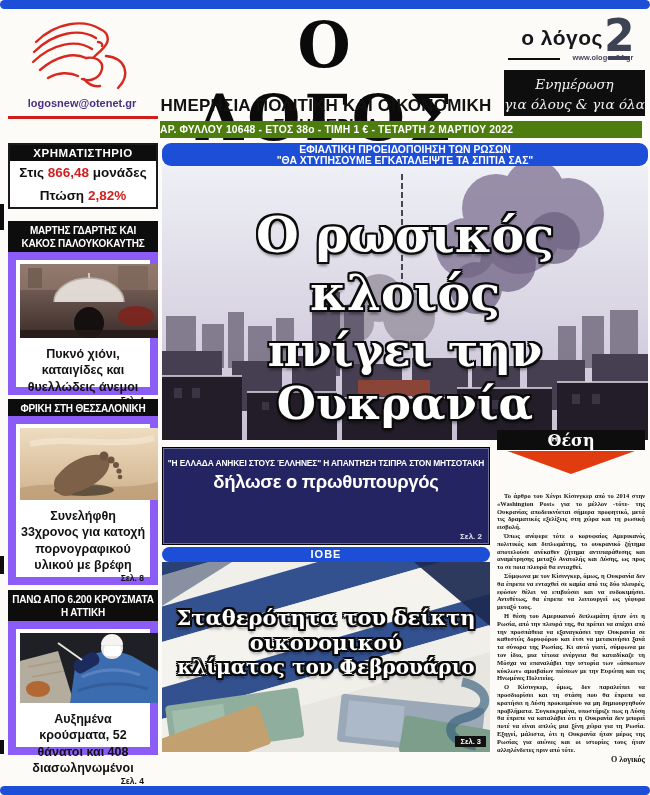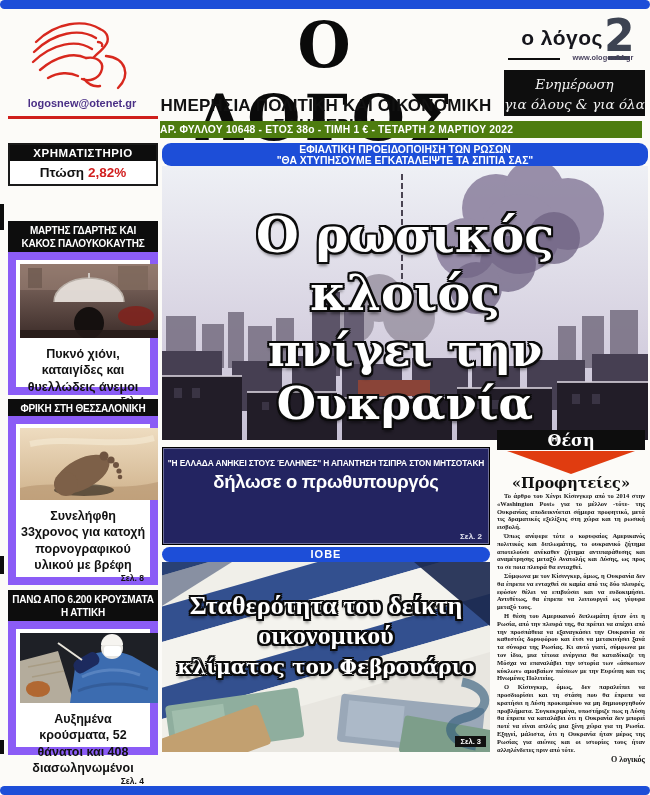--- a/index.html
+++ b/index.html
@@ -56,21 +56,21 @@
   #pm-box{left:162px;top:447px;width:328px;height:98px;background:#232461;border:1px solid #000;
       box-shadow:inset 0 0 0 1px rgba(255,255,255,.35);color:#fff;text-align:center;box-sizing:border-box;}
   #pm-kicker{font-weight:bold;font-size:8.4px;letter-spacing:-0.15px;margin-top:10px;white-space:nowrap;}
   .pm-title{font-weight:bold;font-size:18.5px;line-height:1.22;letter-spacing:-0.3px;}
   #pm-title-wrap{margin-top:3px;}
   #pm-page{position:absolute;right:7px;bottom:3px;font-size:8px;font-weight:bold;color:#e8e8f4;margin-top:39px;}
   #iobe-bar{left:162px;top:547px;width:328px;height:15px;color:#fff;font-weight:bold;font-size:11px;
       line-height:15px;text-align:center;letter-spacing:1px;}
   #economy-photo{left:162px;top:562px;width:328px;height:190px;}
   .eco-hl{left:0;width:100%;text-align:center;font-family:"DejaVu Serif","Liberation Serif",serif;font-weight:bold;}
-  #eco-hl1{top:29px;font-size:26px;font-family:Liberation Serif, serif;}
+  #eco-hl1{top:43px;font-size:21px;}
   #eco-hl2{top:93px;font-size:20px;}
   #eco-page{position:absolute;right:4px;bottom:5px;background:#111;color:#fff;font-size:7.5px;
       font-weight:bold;padding:1px 5px;}
 
   
   #opinion-label{left:497px;top:430px;width:148px;height:20px;background:#0d0d0d;color:#fff;
       font-family:"DejaVu Serif","Liberation Serif",serif;font-weight:bold;font-size:16px;
       line-height:21px;text-align:center;z-index:5;}
   #opinion-triangle{left:507px;top:451px;width:0;height:0;border-left:64px solid transparent;
       border-right:64px solid transparent;border-top:23px solid #e03c10;z-index:4;}
@@ -119,20 +119,23 @@
   <div class="abs" id="weblogo-site">www.ologos24.gr</div>
   <div class="abs" id="promo-box">
     <div>Ενημέρωση</div>
     <div>για όλους &amp; για όλα</div>
   </div>
 
   <div class="abs" id="issue-bar">ΑΡ. ΦΥΛΛΟΥ 10648 - ΕΤΟΣ 38ο - ΤΙΜΗ 1 € - ΤΕΤΑΡΤΗ 2 ΜΑΡΤΙΟΥ 2022</div>
 
   <div class="abs side" id="stock-box">
     <div id="stock-header">ΧΡΗΜΑΤΙΣΤΗΡΙΟ</div>
+    <div class="stock-line">
+      <span>Στις </span><span class="stock-red">866,48</span><span> μονάδες</span>
+    </div>
     <div class="stock-line">
       <span>Πτώση </span><span class="stock-red">2,82%</span>
     </div>
   </div>
 
   <div class="abs side side-header" style="top:221px;">ΜΑΡΤΗΣ ΓΔΑΡΤΗΣ ΚΑΙ ΚΑΚΟΣ ΠΑΛΟΥΚΟΚΑΥΤΗΣ</div>
   <div class="abs side side-box" style="top:252px;height:143px;">
     <svg width="138" height="74" viewBox="0 0 138 74" preserveAspectRatio="none">
       <defs>
         <linearGradient id="wbg" x1="0" y1="0" x2="0" y2="1">
@@ -328,21 +331,20 @@
       </g>
       <path d="M300,120 C330,126 330,150 302,156 C280,162 286,180 314,184" fill="none" stroke="#35607e" stroke-width="9" opacity=".65"></path>
     </svg>
     <div class="abs eco-hl outl" id="eco-hl1">Σταθερότητα του δείκτη οικονομικού</div>
     <div class="abs eco-hl outl" id="eco-hl2">κλίματος τον Φεβρουάριο</div>
     <div id="eco-page">Σελ. 3</div>
   </div>
 
   <div class="abs" id="opinion-label">Θέση</div>
   <div class="abs" id="opinion-triangle"></div>
-  <div class="abs" id="opinion-title">«Προφητείες»</div>
   <div class="abs" id="opinion-body">
     <div>
         <p>Το άρθρο του Χένρι Κίσινγκερ από το 2014 στην «Washington Post» για το μέλλον -τότε- της Ουκρανίας αποδεικνύεται σήμερα προφητικό, μετά τις δραματικές εξελίξεις στη χώρα και τη ρωσική εισβολή.</p>
         <p>Όπως ανέφερε τότε ο κορυφαίος Αμερικανός πολιτικός και διπλωμάτης, το ουκρανικό ζήτημα αποτελούσε ανέκαθεν ζήτημα αντιπαράθεσης και αναμέτρησης μεταξύ Ανατολής και Δύσης, ως προς το σε ποια πλευρά θα ενταχθεί.</p>
         <p>Σύμφωνα με τον Κίσινγκερ, όμως, η Ουκρανία δεν θα έπρεπε να ενταχθεί σε καμία από τις δύο πλευρές, εφόσον θέλει να επιβιώσει και να ευδοκιμήσει. Αντιθέτως, θα έπρεπε να λειτουργεί ως γέφυρα μεταξύ τους.</p>
         <p>Η θέση του Αμερικανού διπλωμάτη ήταν ότι η Ρωσία, από την πλευρά της, θα πρέπει να απέχει από την προσπάθεια να εξαναγκάσει την Ουκρανία σε καθεστώς δορυφόρου και έτσι να μετακινήσει ξανά τα σύνορα της Ρωσίας. Κι αυτό γιατί, σύμφωνα με τον ίδιο, μια τέτοια ενέργεια θα καταδίκαζε τη Μόσχα να επαναλάβει την ιστορία των «άσκοπων κύκλων» αμοιβαίων πιέσεων με την Ευρώπη και τις Ηνωμένες Πολιτείες.</p>
         <p>Ο Κίσινγκερ, όμως, δεν παραλείπει να προσδιορίσει και τη στάση που θα έπρεπε να κρατήσει η Δύση προκειμένου να μη δημιουργηθούν προβλήματα. Συγκεκριμένα, υποστήριζε πως η Δύση θα έπρεπε να καταλάβει ότι η Ουκρανία δεν μπορεί ποτέ να είναι απλώς μια ξένη χώρα για τη Ρωσία. Εξηγεί, μάλιστα, ότι η Ουκρανία ήταν μέρος της Ρωσίας για αιώνες και οι ιστορίες τους ήταν αλληλένδετες πριν από τότε.</p>
       </div>
     <div id="opinion-signature">Ο λογικός</div>
   </div>

